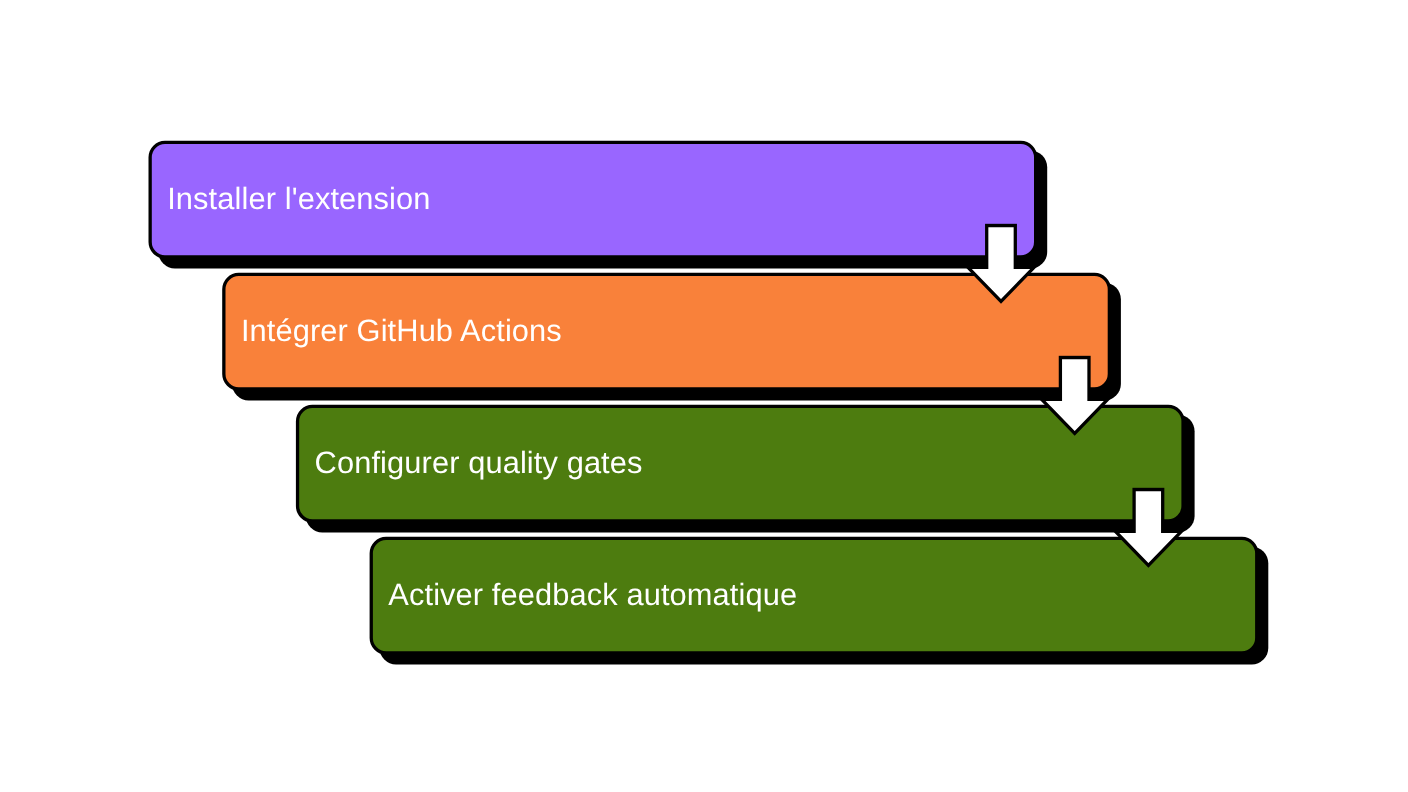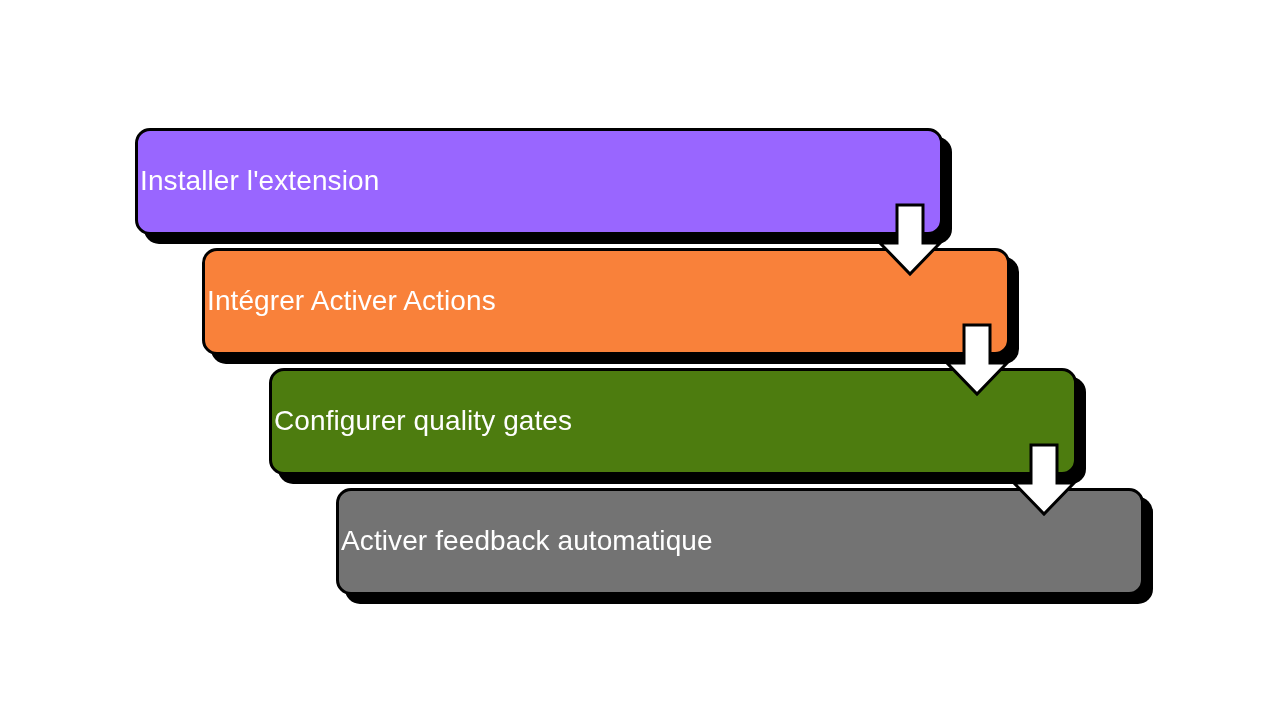--- a/index.html
+++ b/index.html
@@ -28,21 +28,21 @@
     align-items: center;
     box-shadow: 9px 9px 0 0 #000000;
     z-index: 2;
   }
   .step-label {
     color: #ffffff;
     font-size: 28px;
     font-weight: 400;
     letter-spacing: 0.1px;
     line-height: 1.1;
-    padding-left: 2px;
+    padding-left: 14px;
     white-space: nowrap;
     font-family: "Liberation Sans", sans-serif;
   }
   .flow-arrow {
     position: absolute;
     z-index: 5;
     pointer-events: none;
   }
   .flow-arrow svg {
     display: block;
@@ -51,28 +51,28 @@
 </head>
 <body style="background: rgb(255, 255, 255);">
 
 <div id="diagram-canvas" style="background: rgb(255, 255, 255);">
 
   <div class="step-box" id="step-box-1" style="left: 135px; top: 128px; width: 808px; height: 107px; background: rgb(153, 102, 255); border-color: rgb(0, 0, 0); box-shadow: rgb(0, 0, 0) 9px 9px 0px 0px;">
     <span class="step-label" style="color: rgb(255, 255, 255);">Installer l'extension</span>
   </div>
 
   <div class="step-box" id="step-box-2" style="left: 202px; top: 248px; width: 808px; height: 107px; background: rgb(249, 129, 58); border-color: rgb(0, 0, 0); box-shadow: rgb(0, 0, 0) 9px 9px 0px 0px;">
-    <span class="step-label" style="color: rgb(255, 255, 255);">Intégrer Activer Actions</span>
+    <span class="step-label" style="color: rgb(255, 255, 255);">Intégrer GitHub Actions</span>
   </div>
 
   <div class="step-box" id="step-box-3" style="left: 269px; top: 368px; width: 808px; height: 107px; background: #4d7c0f; border-color: rgb(0, 0, 0); box-shadow: rgb(0, 0, 0) 9px 9px 0px 0px;">
     <span class="step-label" style="color: rgb(255, 255, 255);">Configurer quality gates</span>
   </div>
 
-  <div class="step-box" id="step-box-4" style="left: 336px; top: 488px; width: 808px; height: 107px; background: #737373; border-color: rgb(0, 0, 0); box-shadow: rgb(0, 0, 0) 9px 9px 0px 0px;">
+  <div class="step-box" id="step-box-4" style="left: 336px; top: 488px; width: 808px; height: 107px; background: #4d7c0f; border-color: rgb(0, 0, 0); box-shadow: rgb(0, 0, 0) 9px 9px 0px 0px;">
     <span class="step-label" style="color: rgb(255, 255, 255);">Activer feedback automatique</span>
   </div>
 
   <div class="flow-arrow" id="flow-arrow-1" style="left: 876px; top: 203px;">
     <svg viewBox="0 0 68 74" width="68" height="74" aria-hidden="true">
       <path d="M 21 2 L 47 2 L 47 40 L 64 40 L 34 71 L 4 40 L 21 40 Z" fill="#ffffff" stroke="#000000" stroke-width="3" stroke-linejoin="miter"></path>
     </svg>
   </div>
 
   <div class="flow-arrow" id="flow-arrow-2" style="left: 943px; top: 323px;">

